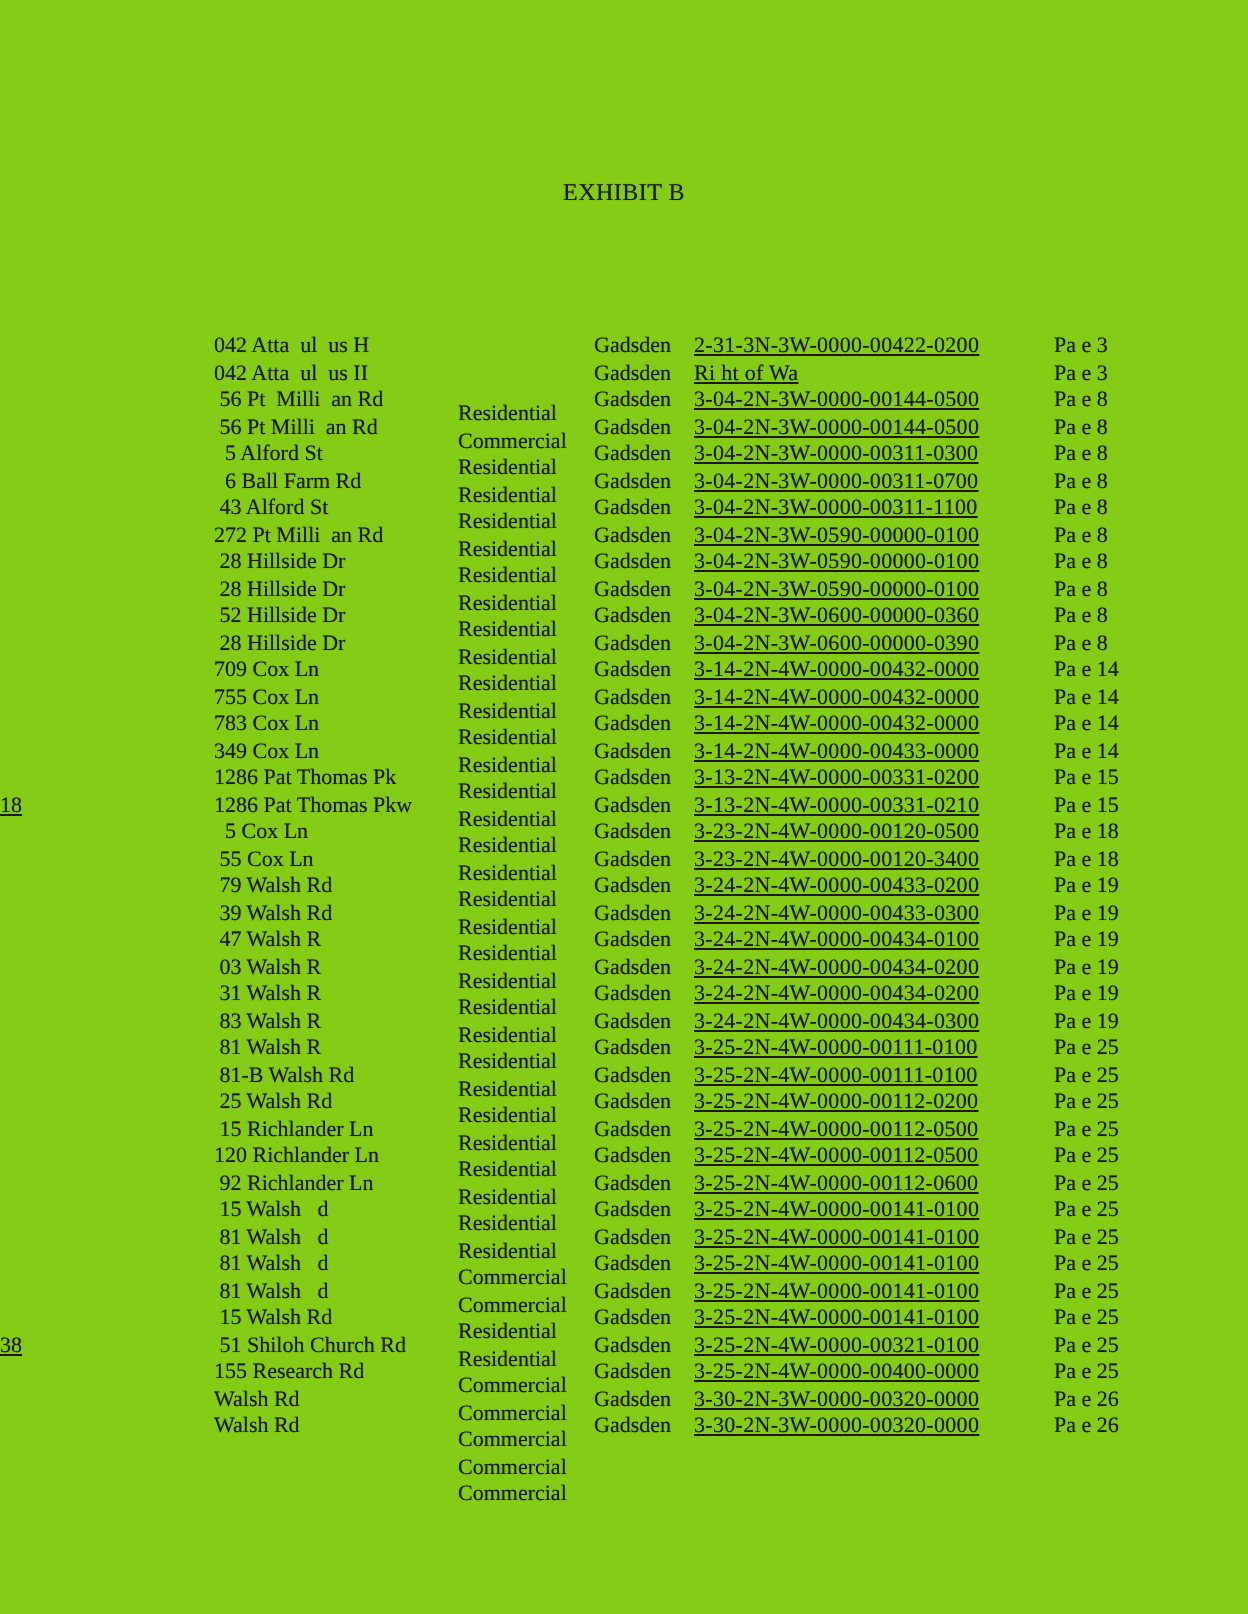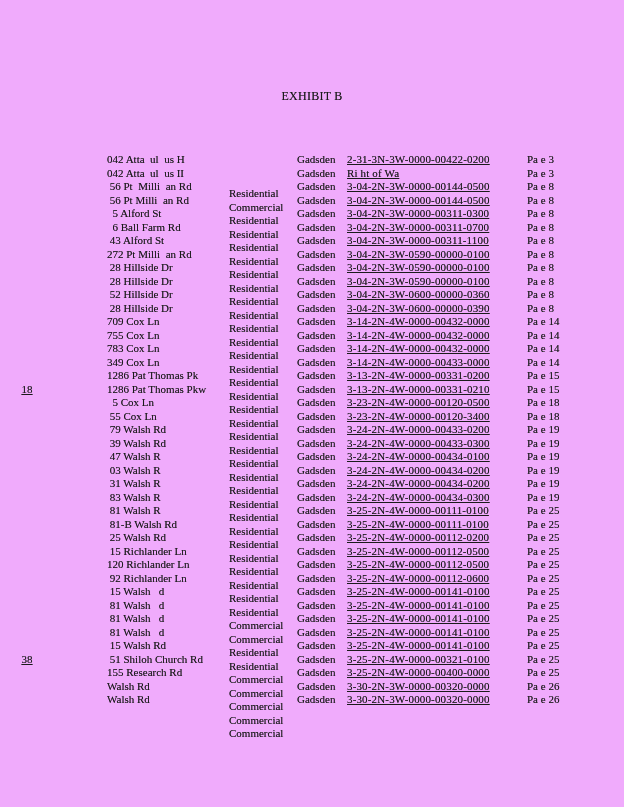--- a/index.html
+++ b/index.html
@@ -1,51 +1,51 @@
 <!DOCTYPE html>
 <html><head>
 <meta charset="utf-8">
 <style>
   html, body { margin: 0; padding: 0; background: #ffffff; }
   .page {
     position: relative;
     width: 624px;
     height: 807px;
-    background: #f0abfc;
+    background: #84cc16;
     font-family: "Liberation Serif", "DejaVu Serif", serif;
     color: #1b1b1b;
     overflow: hidden;
     text-shadow: 0 0 0.45px rgba(20,20,20,0.55); 
   }
   .doc-header {
     position: absolute;
     top: 61px;
     left: 0;
     width: 624px;
     text-align: center;
     font-size: 12px;
     line-height: 14px;
     letter-spacing: 0.25px;
     white-space: pre;
   }
   .rows {
     position: absolute;
-    top: 153px;
+    top: 167px;
     left: 0;
     width: 624px;
   }
   .row {
     position: relative;
     height: 13.5px;
     font-size: 11px;
     line-height: 13.5px;
     white-space: pre;
   }
   .c { position: absolute; top: 0; }
-  .c-margin  { left: 0;     width: 54px; text-align: center; text-decoration: underline; }
+  .c-margin  { left: 0;     width: 54px; text-align: left; text-decoration: underline; }
   .c-addr    { left: 107px; }
   .c-type    { left: 229px; margin-top: 34px; }
   .c-county  { left: 297px; }
   .c-parcel  { left: 347px; letter-spacing: 0.15px; text-decoration: underline; }
   .c-page    { left: 527px; }
 </style>
 </head>
 <body>
 
 <div class="page">

